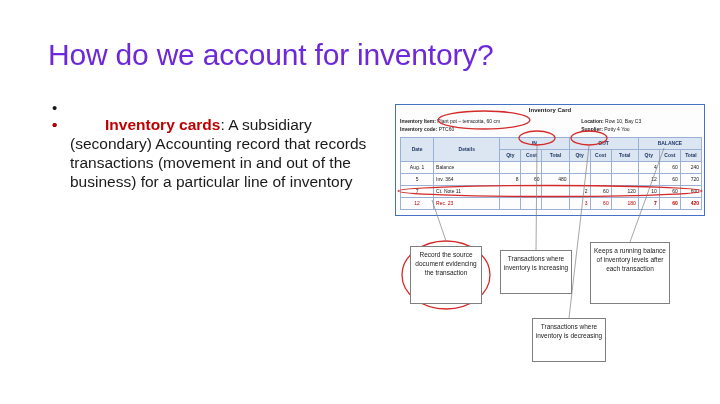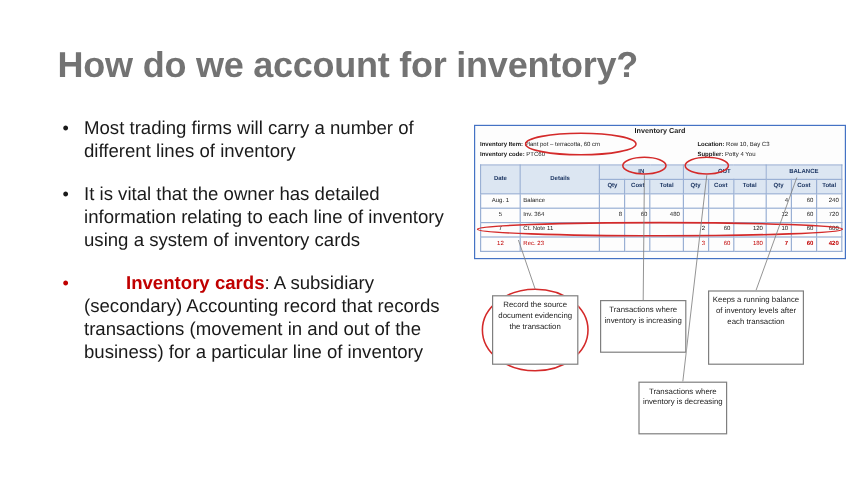--- a/index.html
+++ b/index.html
@@ -17,22 +17,22 @@
     position: relative;
     width: 720px;
     height: 404px;
     background: #ffffff;
   }
   .title {
     position: absolute;
     left: 48px;
     top: 38px;
     font-size: 30px;
-    font-weight: 700;
-    color: #737373;
+    font-weight: 400;
+    color: #6d28d9;
     letter-spacing: -0.2px;
   }
   .bullets {
     position: absolute;
     left: 50px;
     top: 98px;
     width: 340px;
   }
   .bullet {
     position: relative;
@@ -163,25 +163,23 @@
 </head>
 <body>
 
 <div class="slide">
 
   <div class="title">How do we account for inventory?</div>
 
   <div class="bullets">
     <div class="bullet">
       <span class="dot">•</span>
-      <span>Most trading firms will carry a number of different lines of inventory</span>
     </div>
     <div class="bullet">
       <span class="dot">•</span>
-      <span>It is vital that the owner has detailed information relating to each line of inventory using a system of inventory cards</span>
     </div>
     <div class="bullet red">
       <span class="dot">•</span>
       <span class="kw">Inventory cards</span><span>: A subsidiary (secondary) Accounting record that records transactions (movement in and out of the business) for a particular line of inventory</span>
     </div>
   </div>
 
   <div class="imgwrap">
 
     <div class="card">

